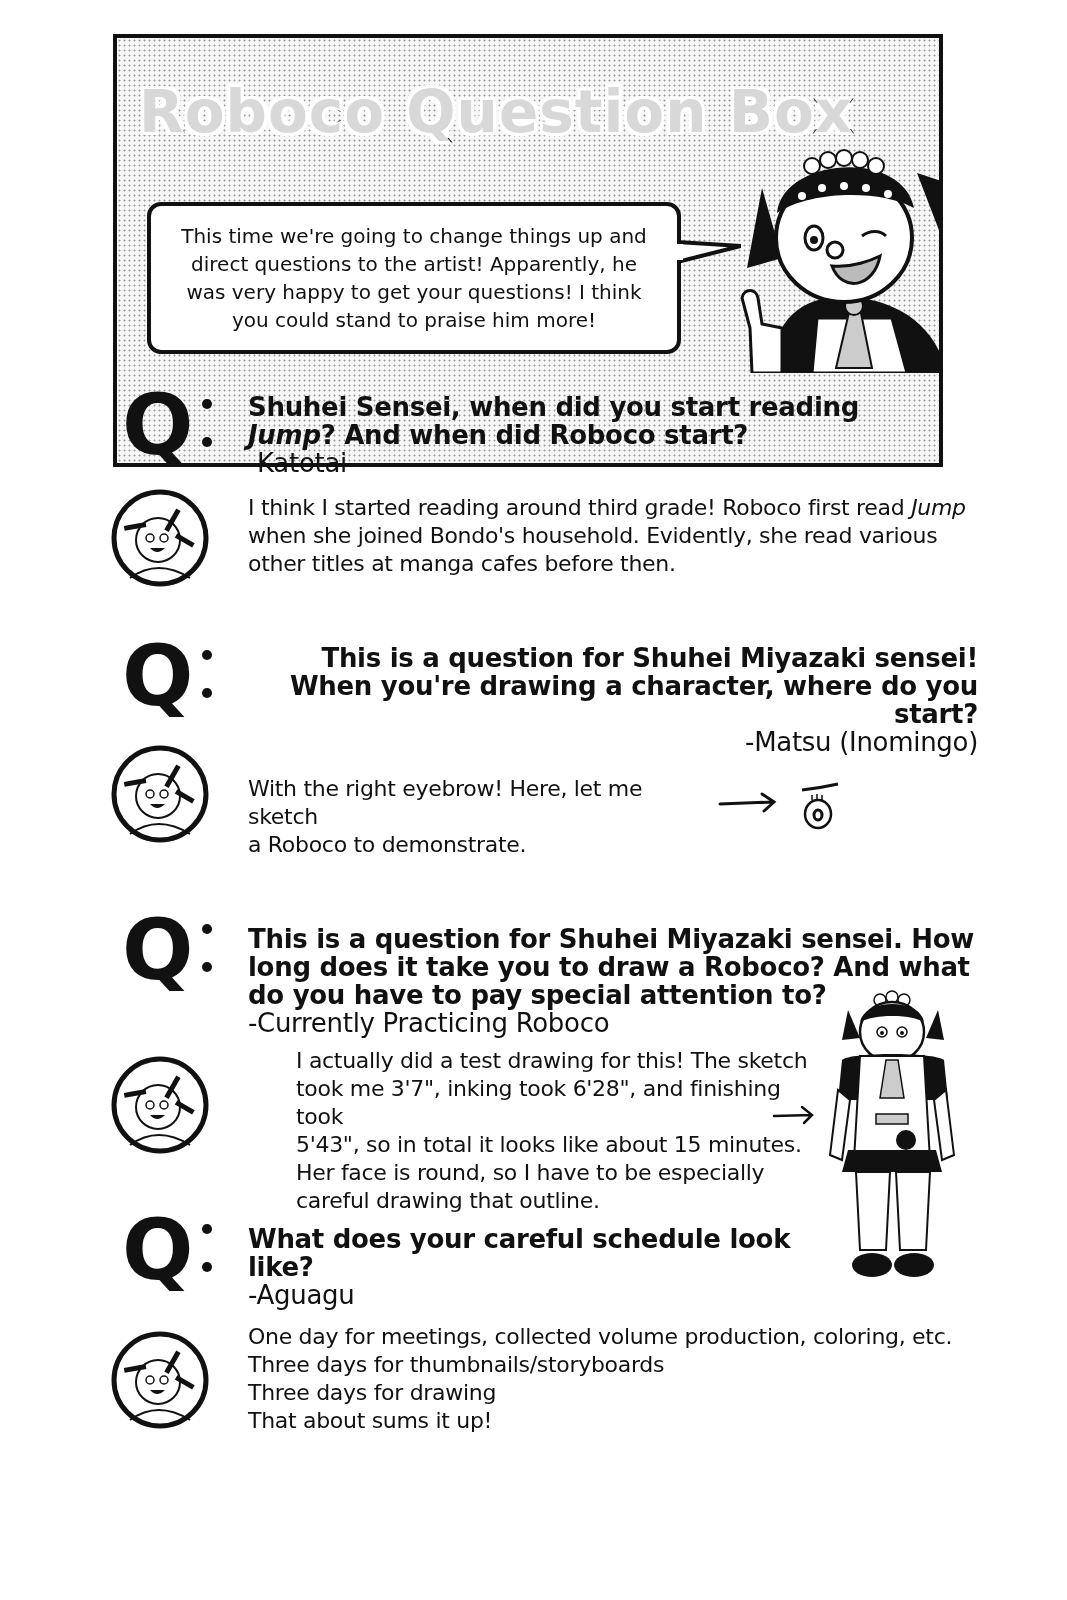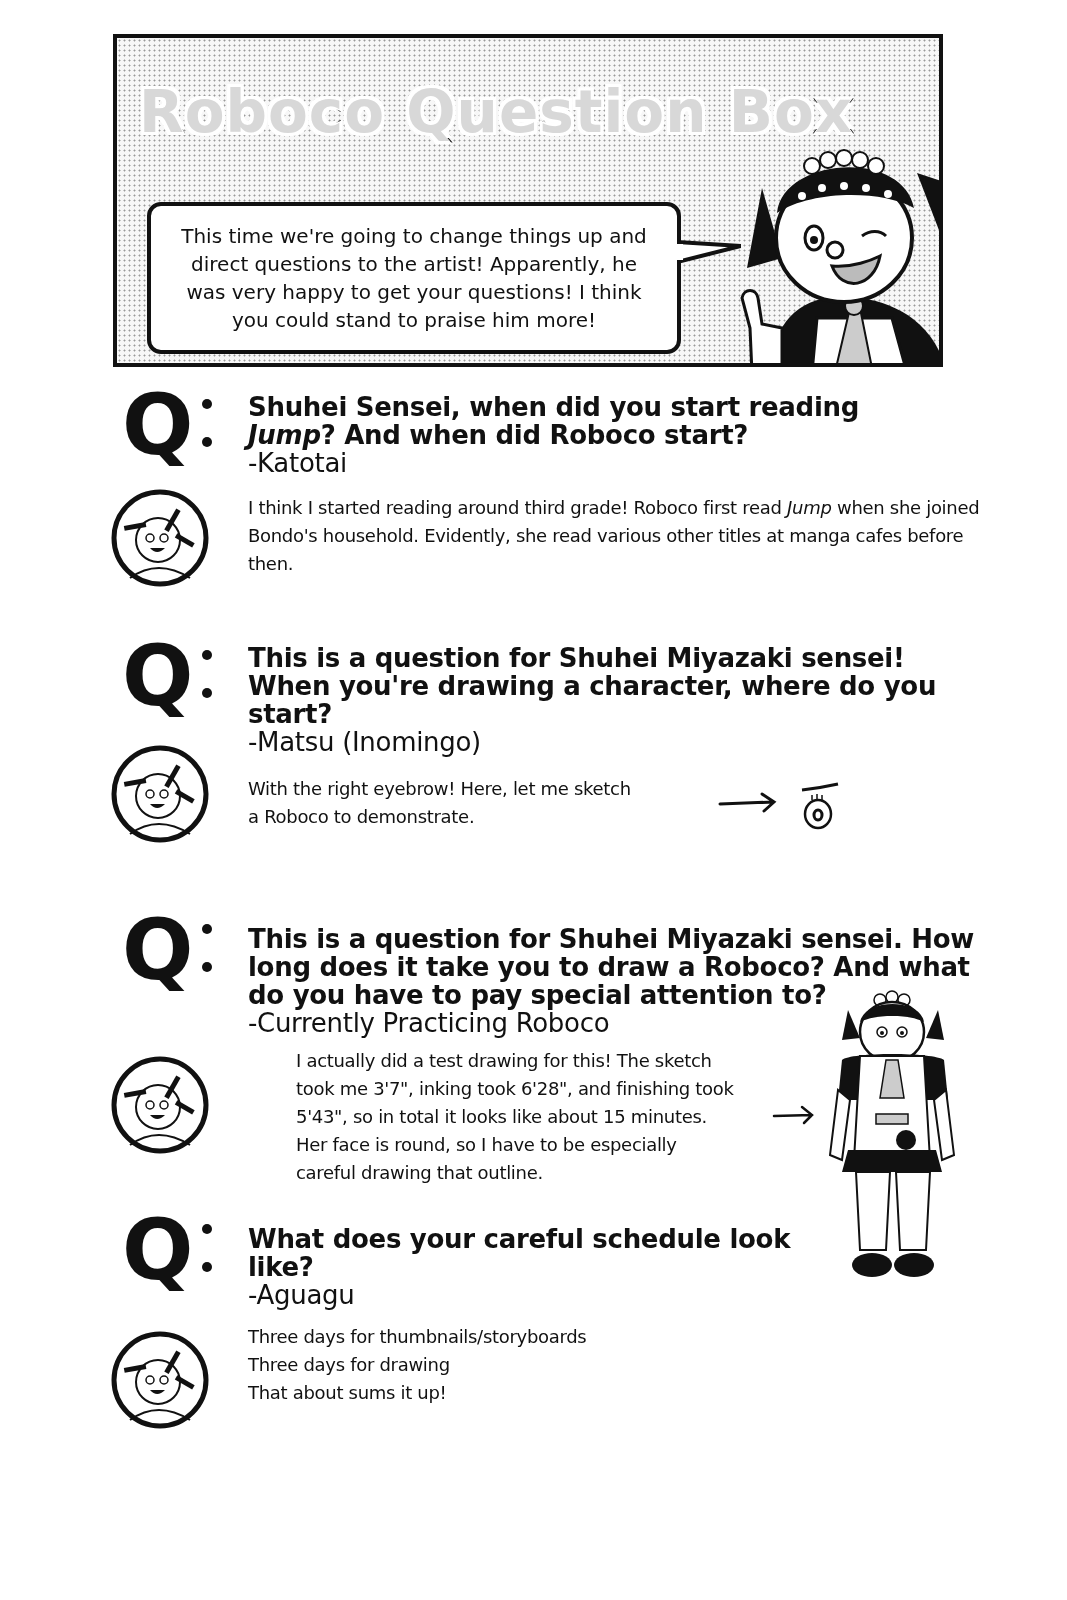--- a/index.html
+++ b/index.html
@@ -1,21 +1,21 @@
 <!DOCTYPE html>
 <html><head>
 <meta charset="utf-8">
 <style>
   html, body { margin: 0; padding: 0; background: #ffffff; }
   body { width: 1067px; height: 1600px; position: relative; overflow: hidden;
          font-family: "DejaVu Sans", "Liberation Sans", sans-serif; color: #111; }
 
   
   .header-panel {
-    position: absolute; left: 113px; top: 34px; width: 830px; height: 333px;
+    position: absolute; left: 113px; top: 34px; width: 830px; height: 433px;
     border: 4px solid #111; box-sizing: border-box;
     background-color: #f7f7f7;
     background-image: radial-gradient(#9a9a9a 0.9px, transparent 1.1px);
     background-size: 5px 5px;
     overflow: hidden;
   }
   .title {
     position: absolute; left: 22px; top: 45px;
     font-family: "DejaVu Sans", sans-serif; font-weight: bold;
     font-size: 58px; letter-spacing: 1px; line-height: 1;
@@ -43,21 +43,21 @@
   }
   .q-dot { position: absolute; width: 10px; height: 10px; border-radius: 50%; background: #111; left: 80px; }
   .avatar { position: absolute; width: 100px; height: 100px; }
 
   .q-text {
     position: absolute; left: 248px; font-size: 26px; line-height: 28px; font-weight: bold;
     font-family: "DejaVu Sans", sans-serif; color: #111; letter-spacing: -0.3px;
   }
   .q-author { font-weight: normal; display: block; }
   .a-text {
-    position: absolute; left: 248px; font-size: 18px; line-height: 28px;
+    position: absolute; left: 248px; font-size: 22px; line-height: 28px;
     font-family: "DejaVu Sans", sans-serif; color: #111; letter-spacing: -0.3px;
   }
   .a-text span { display: block; }
   em { font-style: italic; }
 </style>
 </head>
 <body>
 
 <div class="header-panel">
   <div class="title">Roboco Question Box</div>
@@ -132,21 +132,21 @@
 </svg>
 <div class="a-text" style="top:494px; width:740px;">
   <span style="display:inline">I think I started reading around third grade! Roboco first read </span><em>Jump</em><span style="display:inline"> when she joined Bondo's household. Evidently, she read various other titles at manga cafes before then.</span>
 </div>
 
 <div class="q-icon" style="left:122px; top:646px;">
   <span class="q-letter">Q</span>
   <span class="q-dot" style="top:4px;"></span>
   <span class="q-dot" style="top:42px;"></span>
 </div>
-<div class="q-text" style="top:644px; width:730px;">
+<div class="q-text" style="top:644px; width:730px;text-align:right;">
   <span>This is a question for Shuhei Miyazaki sensei! When you're drawing a character, where do you start?</span>
   <span class="q-author">-Matsu (Inomingo)</span>
 </div>
 <svg class="avatar" style="left:110px; top:744px;" viewBox="0 0 100 100">
   <circle cx="50" cy="50" r="46" fill="#fff" stroke="#111" stroke-width="5"></circle>
   <circle cx="48" cy="52" r="22" fill="#fff" stroke="#111" stroke-width="2"></circle>
   <circle cx="40" cy="50" r="4" fill="none" stroke="#111" stroke-width="1.5"></circle>
   <circle cx="54" cy="50" r="4" fill="none" stroke="#111" stroke-width="1.5"></circle>
   <path d="M40,60 Q47,68 55,60 Z" fill="#111"></path>
   <rect x="14" y="36" width="22" height="5" fill="#111" transform="rotate(-10 25 38)"></rect>
@@ -249,16 +249,17 @@
   <circle cx="48" cy="52" r="22" fill="#fff" stroke="#111" stroke-width="2"></circle>
   <circle cx="40" cy="50" r="4" fill="none" stroke="#111" stroke-width="1.5"></circle>
   <circle cx="54" cy="50" r="4" fill="none" stroke="#111" stroke-width="1.5"></circle>
   <path d="M40,60 Q47,68 55,60 Z" fill="#111"></path>
   <rect x="14" y="36" width="22" height="5" fill="#111" transform="rotate(-10 25 38)"></rect>
   <rect x="60" y="20" width="5" height="24" fill="#111" transform="rotate(30 62 32)"></rect>
   <rect x="65" y="50" width="20" height="5" fill="#111" transform="rotate(30 75 52)"></rect>
   <path d="M20,90 Q48,70 80,90" fill="none" stroke="#111" stroke-width="2"></path>
 </svg>
 <div class="a-text" style="top:1323px; width:740px;">
+  <span>One day for meetings, collected volume production, coloring, etc.</span>
   <span>Three days for thumbnails/storyboards</span>
   <span>Three days for drawing</span>
   <span>That about sums it up!</span>
 </div>
 
 </body></html>

